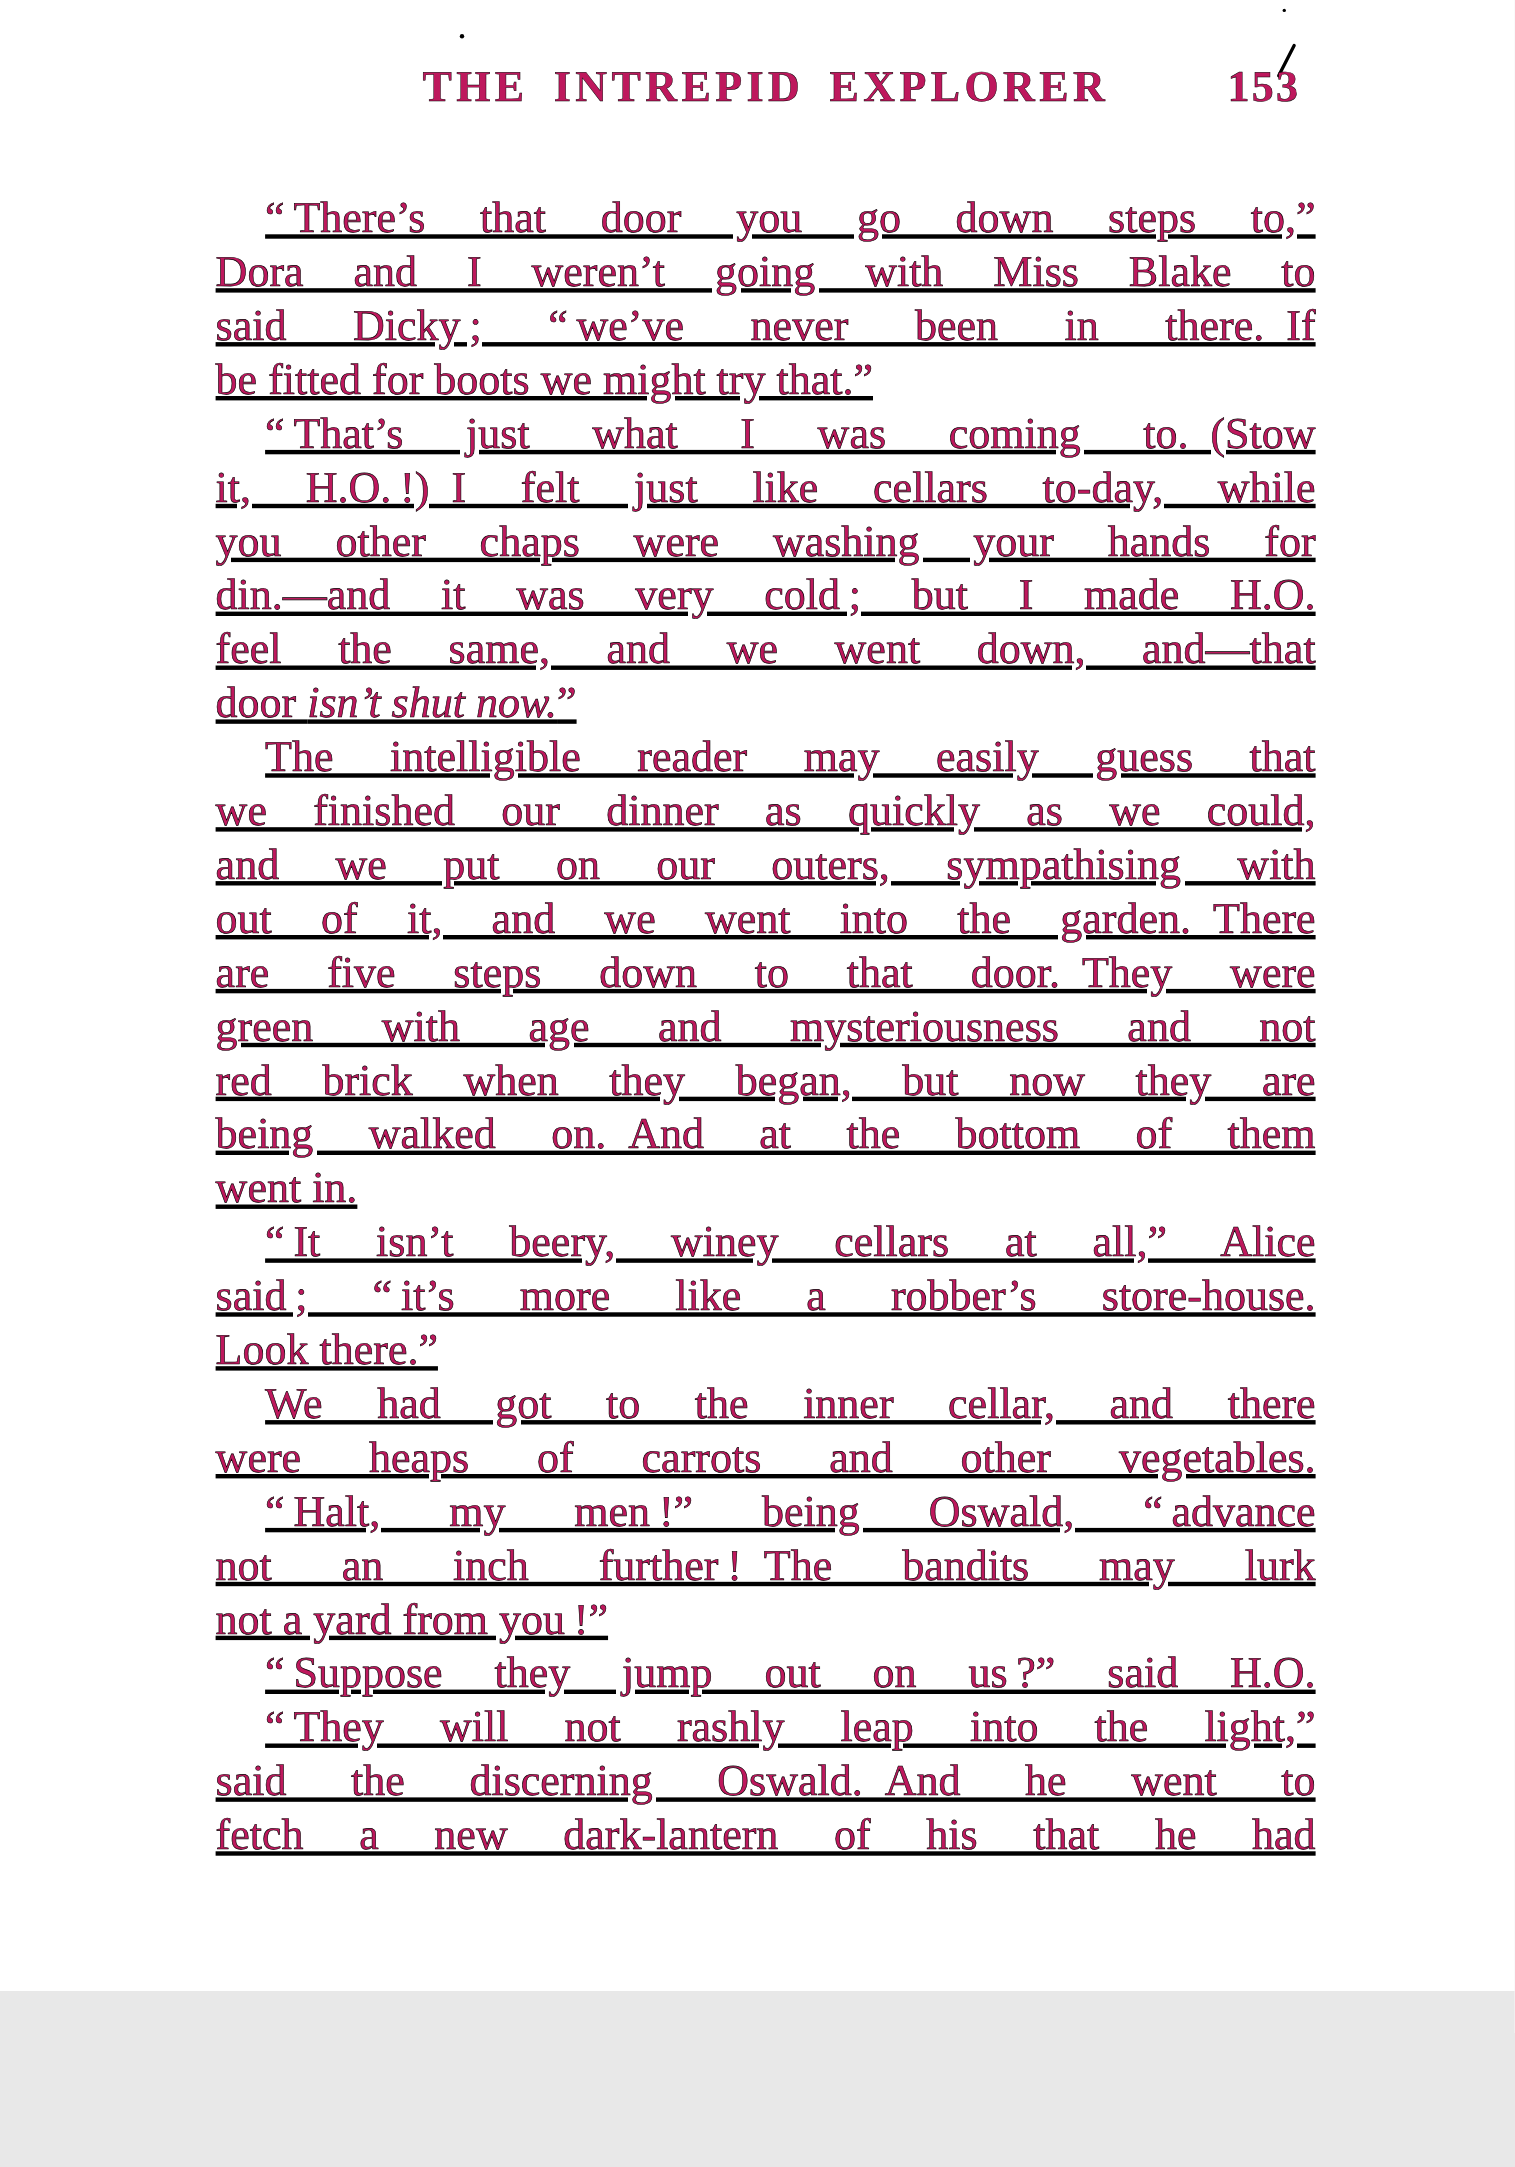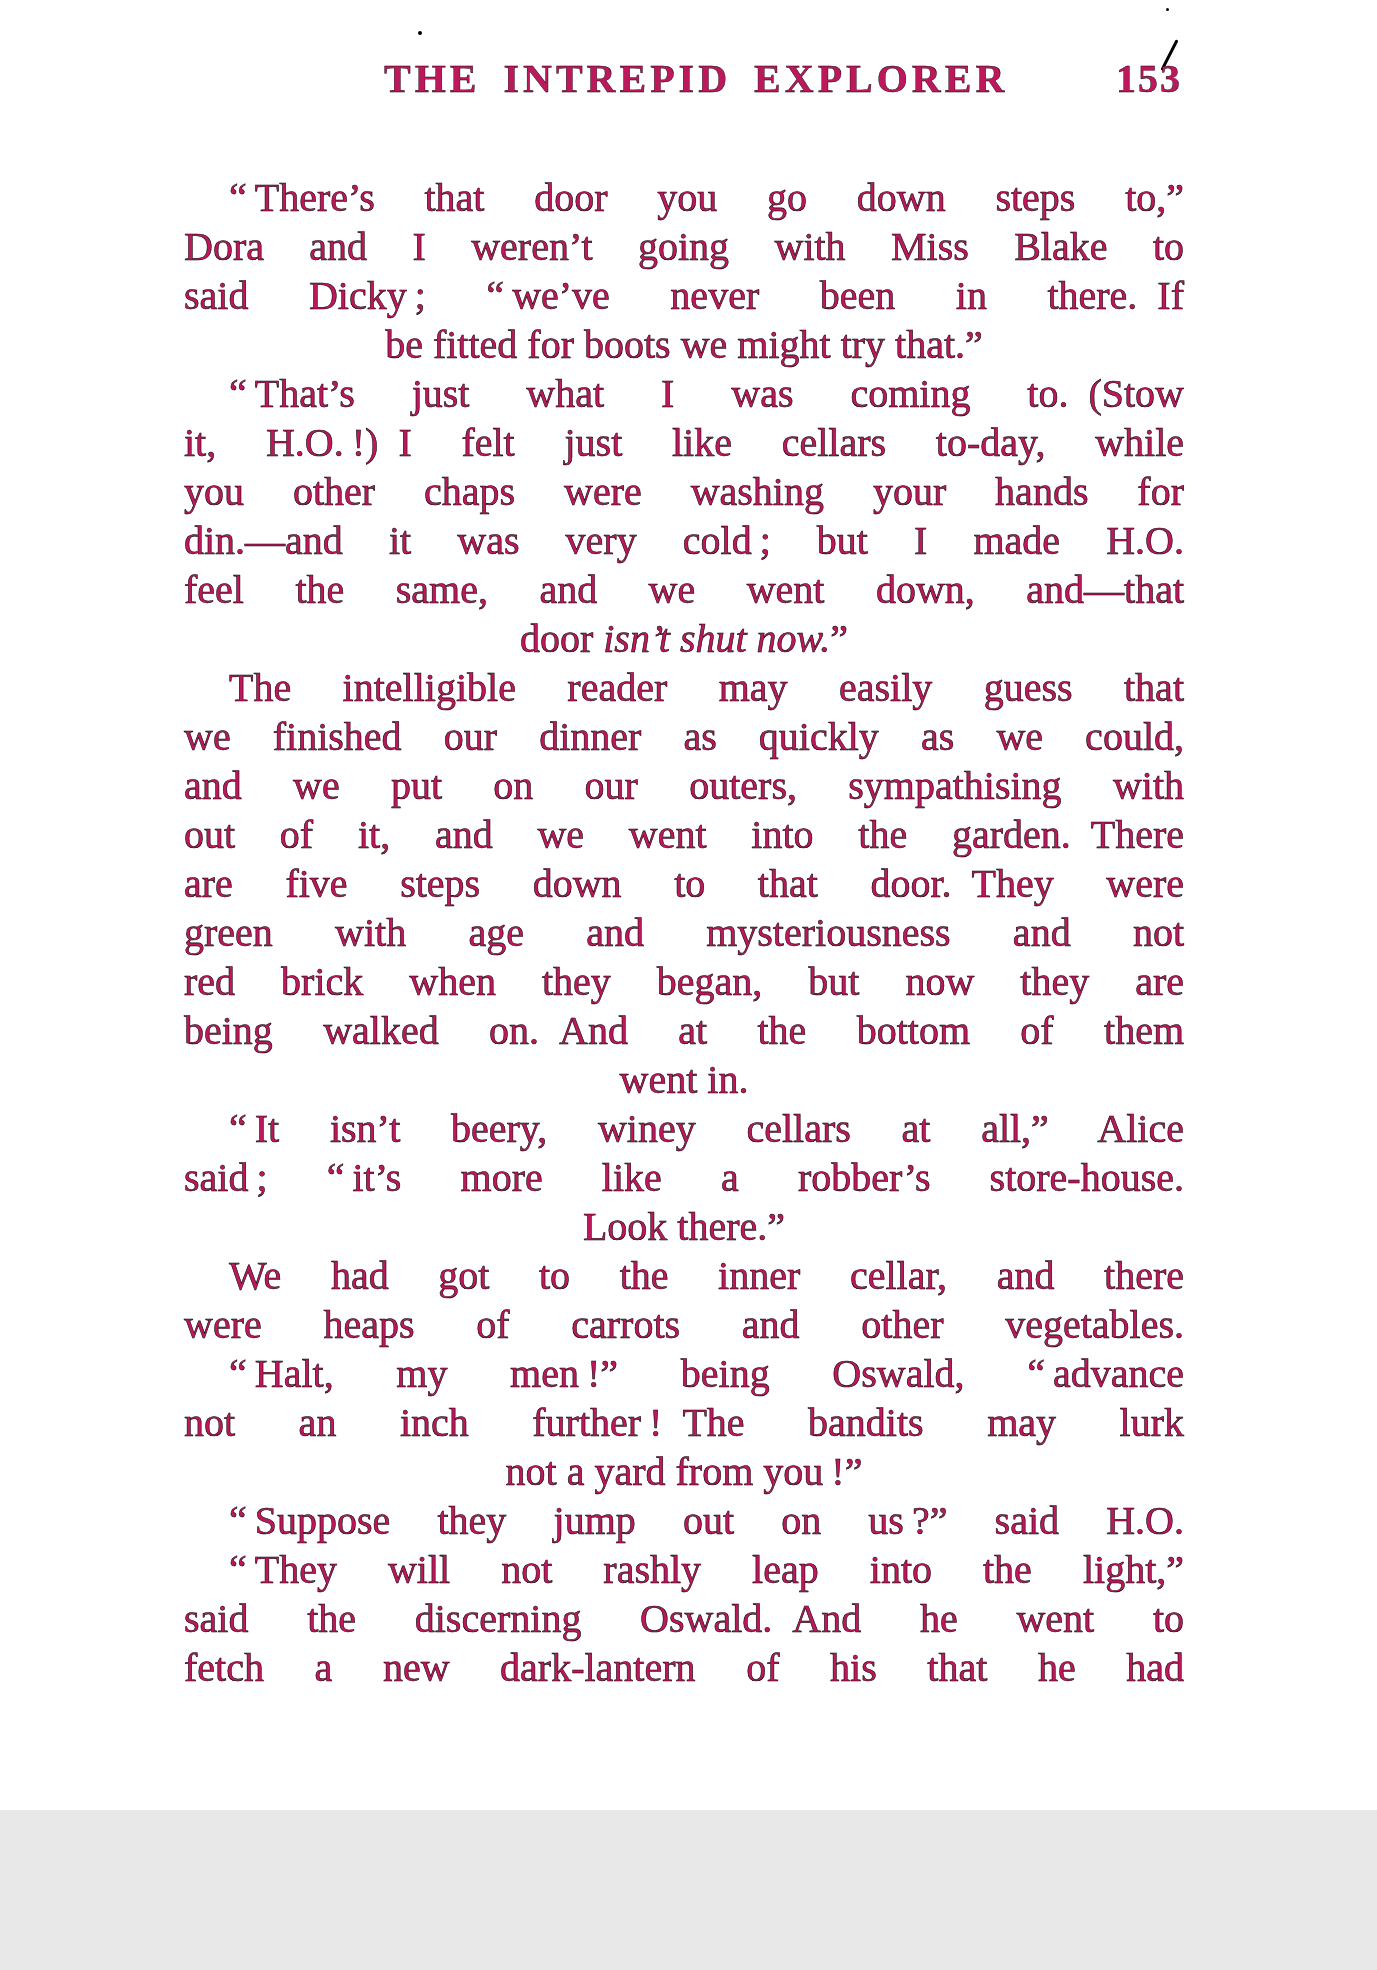--- a/index.html
+++ b/index.html
@@ -38,33 +38,34 @@
     right:195px; top:0;
     font-size:40px;
     font-weight:bold;
     letter-spacing:2px;
     line-height:49px;
     -webkit-text-stroke:0.4px #000;
   }
   
   #page-text{
     position:absolute;
-    left:184px; top:173px;
+    left:196px; top:173px;
     width:1000px;
     font-size:40px;
     line-height:49px;
+    text-decoration:underline;
     -webkit-text-stroke:0.55px #000;
   }
   .paragraph{margin:0;padding:0;}
   .line{
     width:100%;
     white-space:normal;
   }
   .line.j{ text-align:justify; text-align-last:justify; }
-  .line.nj{ text-align:center; }
+  .line.nj{ text-align:left; }
   .line.ind{ text-indent:45px; }
   .it{ font-style:italic; }
   
   .speck{
     position:absolute;
     background:#000;
     border-radius:50%;
   }
   #speck-1{ left:418px; top:31px; width:4px; height:4px; }
   #speck-2{ left:1166px; top:8px; width:3px; height:3px; }

